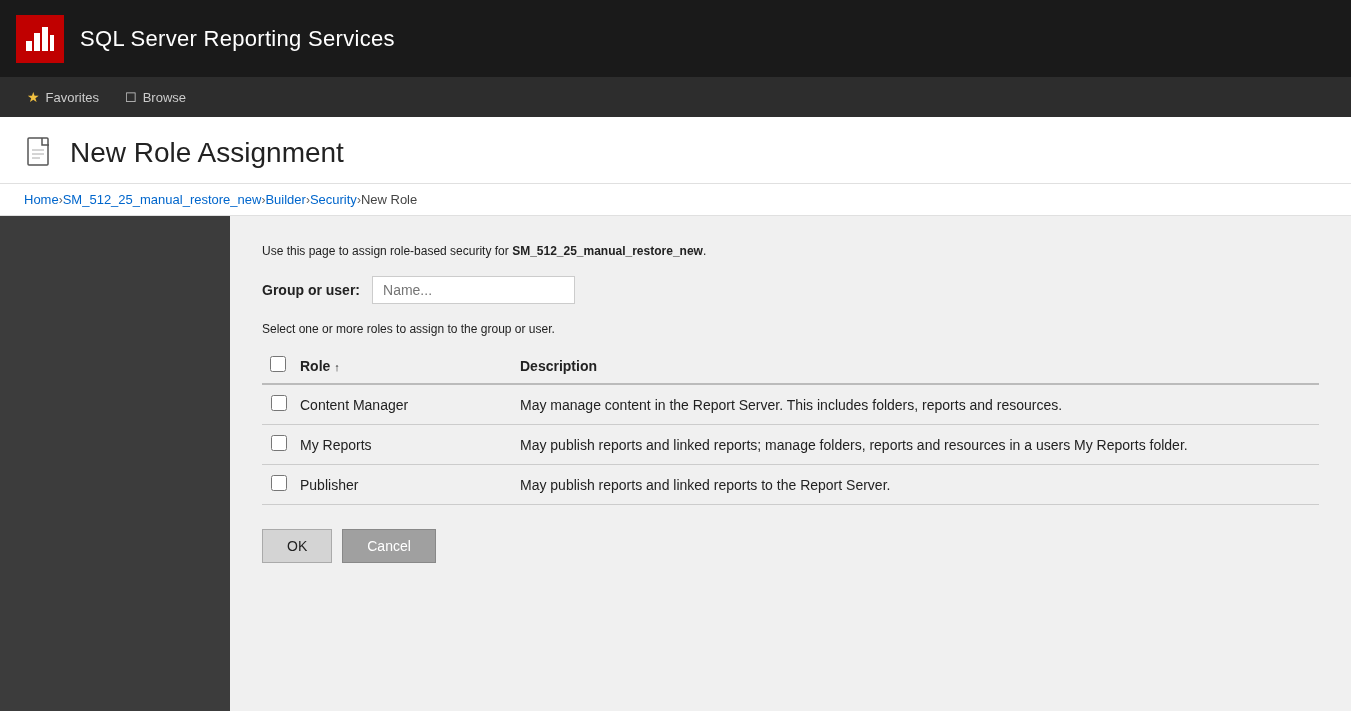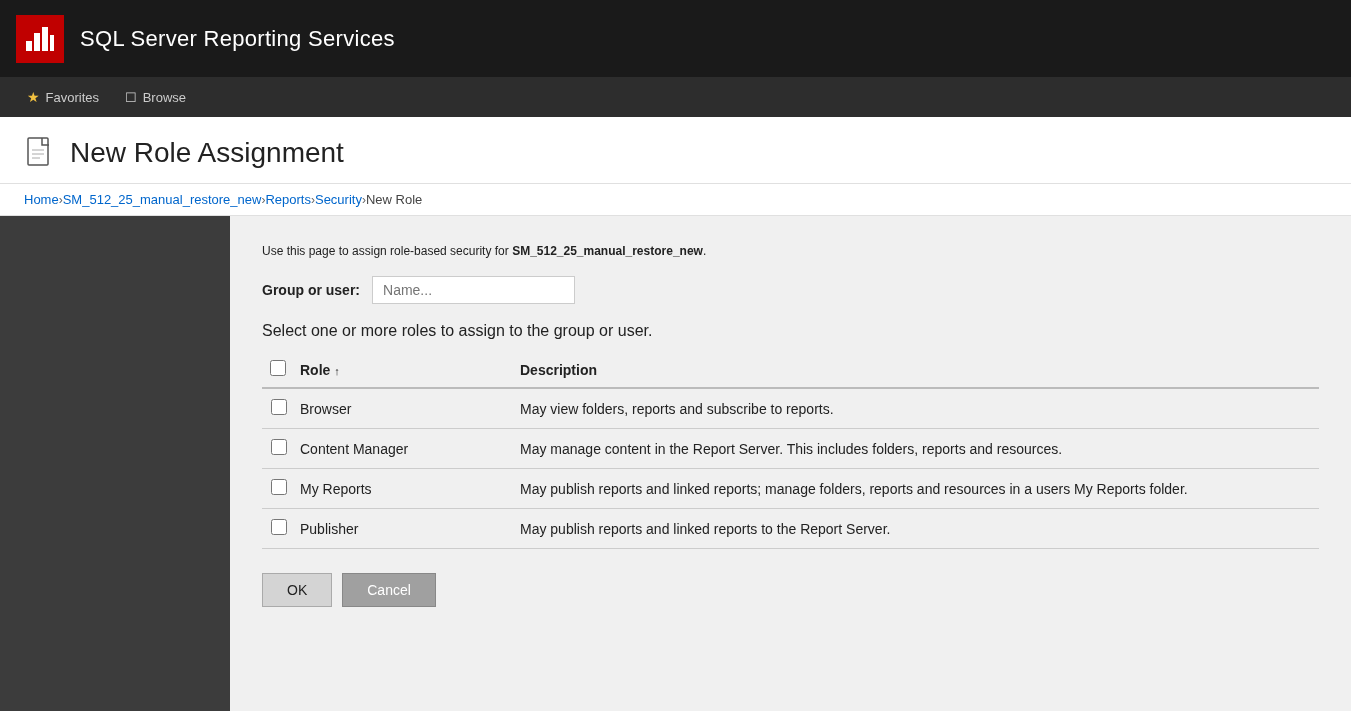--- a/index.html
+++ b/index.html
@@ -139,21 +139,21 @@
       padding: 5px 10px;
       font-size: 14px;
       width: 203px;
       background: #fff;
       color: #999;
       outline: none;
     }
 
     
     .select-instruction {
-      font-size: 16px;
+      font-size: 12px;
       color: #222;
       margin-bottom: 12px;
       margin-top: 8px;
     }
 
     
     .roles-table {
       width: 100%;
       border-collapse: collapse;
       background: #f0f0f0;
@@ -256,21 +256,21 @@
     </svg>
   </div>
   <h1 class="page-title-text">New Role Assignment</h1>
 </div>
 
 <div class="breadcrumb-area">
   <a class="breadcrumb-link">Home</a>
   <span class="breadcrumb-separator">›</span>
   <a class="breadcrumb-link">SM_512_25_manual_restore_new</a>
   <span class="breadcrumb-separator">›</span>
-  <a class="breadcrumb-link">Reports</a>
+  <a class="breadcrumb-link">Builder</a>
   <span class="breadcrumb-separator">›</span>
   <a class="breadcrumb-link">Security</a>
   <span class="breadcrumb-separator">›</span>
   <span class="breadcrumb-current">New Role</span>
 </div>
 
 <div class="main-layout">
 
   <div class="sidebar"></div>
 
@@ -293,27 +293,20 @@
           <th class="header-checkbox-cell">
             <input type="checkbox" class="role-checkbox" style="">
           </th>
           <th class="role-col">
             <span>Role</span><span class="sort-arrow">↑</span>
           </th>
           <th class="desc-col">Description</th>
         </tr>
       </thead>
       <tbody id="roles-tbody">
-      <tr>
-      <td class="checkbox-cell">
-        <input type="checkbox" class="role-checkbox" style="">
-      </td>
-      <td>Browser</td>
-      <td>May view folders, reports and subscribe to reports.</td>
-    </tr>
           <tr>
       <td class="checkbox-cell">
         <input type="checkbox" class="role-checkbox" style="">
       </td>
       <td>Content Manager</td>
       <td>May manage content in the Report Server. This includes folders, reports and resources.</td>
     </tr>
           <tr>
       <td class="checkbox-cell">
         <input type="checkbox" class="role-checkbox" style="">

